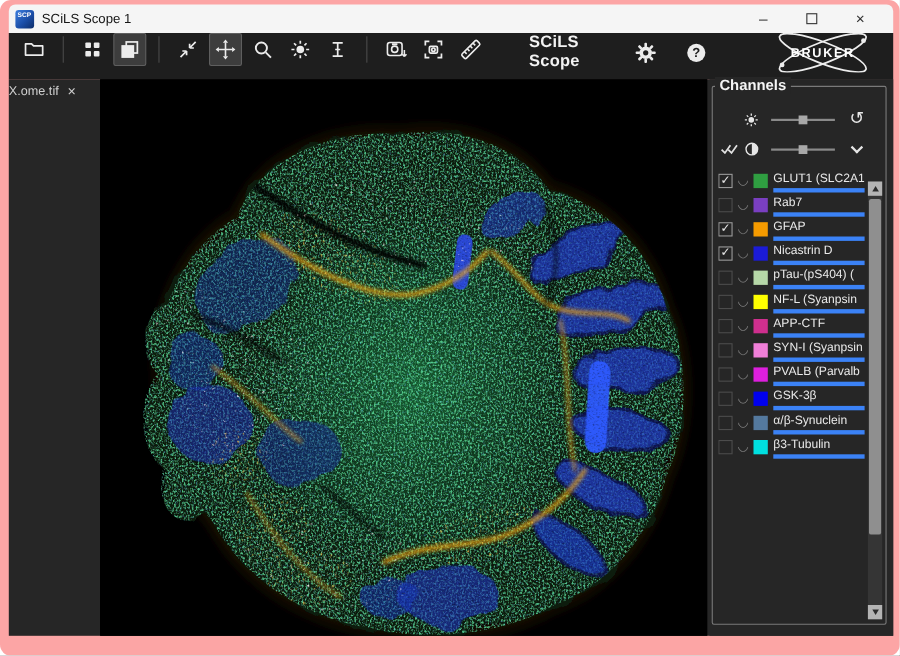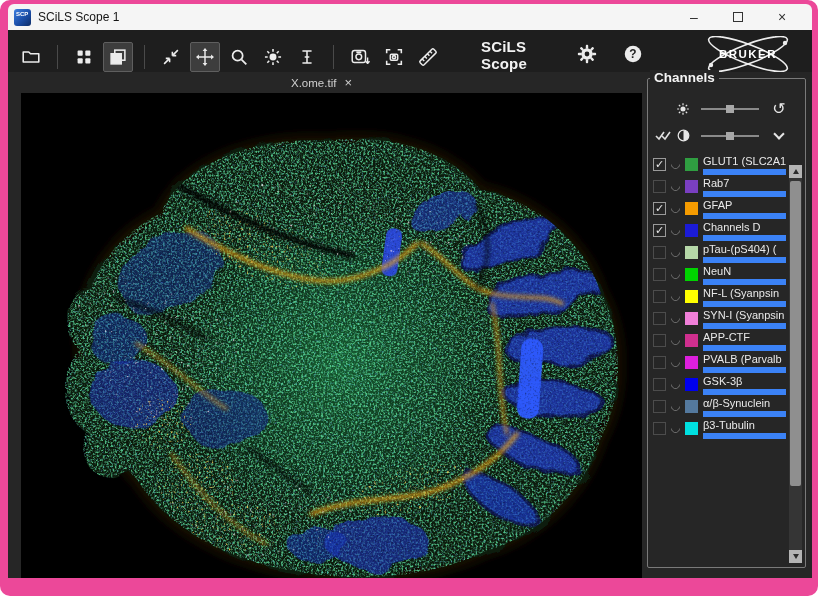--- a/index.html
+++ b/index.html
@@ -1,44 +1,44 @@
 <!DOCTYPE html>
 <html><head>
 <meta charset="utf-8">
 <style>
   html,body{margin:0;padding:0;background:#ffffff;font-family:"Liberation Sans",sans-serif;}
   *{box-sizing:border-box;}
-  .window{position:relative;width:818px;height:596px;background:#ec4899;border-radius:10px;overflow:hidden;
+  .window{position:relative;width:818px;height:596px;background:#fca5a5;border-radius:10px;overflow:hidden;
           padding:4px 6px 18px 8px;}
   
   .titlebar{height:26px;background:#f5f5f5;display:flex;align-items:center;justify-content:space-between;
             border-radius:6px 6px 0 0;}
   .tb-left{display:flex;align-items:center;gap:7px;padding-left:6px;}
   .app-icon{width:17px;height:17px;border-radius:3px;background:linear-gradient(135deg,#3d7fe0 0%,#1b4ea8 55%,#0d2c66 100%);
             color:#fff;font-size:6px;font-weight:bold;display:flex;align-items:flex-start;justify-content:flex-start;
             padding:2px 0 0 2px;letter-spacing:0;}
   .tb-title{font-size:12px;color:#151515;}
   .tb-controls{display:flex;align-items:center;gap:0;padding-right:8px;}
   .wbtn{width:44px;height:24px;display:flex;align-items:center;justify-content:center;background:transparent;border:0;
         color:#333;font-size:14px;cursor:default;}
   .wbtn .maxbox{width:10px;height:10px;border:1.4px solid #333;display:inline-block;}
   
-  .toolbar{height:42px;background:#1e1e1e;display:flex;align-items:flex-end;padding:0 10px 0 8px;}
+  .toolbar{height:42px;background:#1e1e1e;display:flex;align-items:flex-start;padding:0 10px 0 8px;}
   .tgroup{display:flex;align-items:center;gap:4px;}
   .tsep{width:1px;height:24px;background:#4a4a4a;margin:0 7px;}
   .tbtn{width:30px;height:30px;display:flex;align-items:center;justify-content:center;background:transparent;
         border:1px solid transparent;border-radius:2px;padding:0;}
   .tbtn svg{width:22px;height:22px;display:block;}
   .tbtn.active{background:#3d3d3d;border-color:#5f5f5f;}
   .app-label{color:#f2f2f2;font-size:15px;font-weight:bold;margin-left:38px;letter-spacing:.2px;}
   .toolbar-right{margin-left:auto;display:flex;align-items:center;gap:16px;}
   .brand-logo{margin-left:34px;margin-right:4px;}
   
   .content{display:flex;height:506px;background:#262626;}
-  .viewer{flex:1;display:flex;flex-direction:column;min-width:0;align-items:center;}
+  .viewer{flex:1;display:flex;min-width:0;}
   .tabbar{height:21px;display:flex;align-items:center;justify-content:flex-end;padding-right:10px;color:#cfcfcf;
           font-size:11.5px;gap:8px;}
   .tab-close{color:#cfcfcf;font-size:13px;line-height:1;}
   .canvas{flex:1;margin-left:12px;margin-right:2px;background:#000;position:relative;overflow:hidden;}
   .canvas svg{width:100%;height:100%;display:block;}
   
   .panel{width:167px;background:#262626;padding:6px 6px 10px 2px;}
   .groupbox{position:relative;border:1px solid #7a7a7a;border-radius:2px;height:100%;padding:16px 5px 2px 5px;}
   .grouptitle{position:absolute;top:-9px;left:2px;background:#262626;color:#f5f5f5;font-size:13.5px;font-weight:bold;
               padding:0 4px;}
@@ -52,21 +52,21 @@
   .chev{width:8px;height:8px;border-right:2px solid #e6e6e6;border-bottom:2px solid #e6e6e6;transform:rotate(45deg);
         margin-top:-4px;}
   .channel-list{margin-top:4px;overflow:hidden;height:calc(100% - 62px);padding-right:14px;}
   .ch-row{display:flex;align-items:center;height:22px;gap:5px;}
   .ch-check{width:13px;height:13px;border:1px solid #4c4c4c;display:flex;align-items:center;justify-content:center;
             color:#e8e8e8;font-size:11px;line-height:1;flex:0 0 13px;}
   .ch-check.checked{border-color:#9a9a9a;}
   .ch-arc{width:9px;height:9px;border:1.5px solid transparent;border-left-color:#6e6e6e;border-bottom-color:#6e6e6e;
           border-radius:50%;transform:rotate(-45deg);flex:0 0 9px;}
   .ch-swatch{width:13px;height:13px;flex:0 0 13px;}
-  .ch-label{flex:1;color:#e9e9e9;font-size:11px;white-space:nowrap;overflow:hidden;border-bottom:6px solid #3b82f6;
+  .ch-label{flex:1;color:#e9e9e9;font-size:11px;white-space:nowrap;overflow:hidden;border-bottom:4px solid #3b82f6;
             height:100%;display:flex;align-items:center;}
   
   .vscroll{position:absolute;top:86px;bottom:4px;right:3px;width:13px;background:#353535;}
   .vs-btn{position:absolute;left:0;width:13px;height:13px;background:#b4b4b4;display:flex;align-items:center;justify-content:center;}
   .vs-up{top:0;} .vs-down{bottom:0;}
   .tri-up{width:0;height:0;border-left:3.5px solid transparent;border-right:3.5px solid transparent;border-bottom:5px solid #2c2c2c;}
   .tri-down{width:0;height:0;border-left:3.5px solid transparent;border-right:3.5px solid transparent;border-top:5px solid #2c2c2c;}
   .vs-thumb{position:absolute;left:1px;width:11px;top:16px;height:305px;background:#8f8f8f;border-radius:2px;}
   .qmark{font-weight:bold;}
 </style>
@@ -402,51 +402,45 @@
             <div class="ch-row">
               <span class="ch-check checked">✓</span>
               <span class="ch-arc"></span>
               <span class="ch-swatch" style="background: rgb(245, 155, 0);"></span>
               <span class="ch-label">GFAP</span>
             </div>
             <div class="ch-row">
               <span class="ch-check checked">✓</span>
               <span class="ch-arc"></span>
               <span class="ch-swatch" style="background: rgb(27, 27, 214);"></span>
-              <span class="ch-label">Channels D</span>
+              <span class="ch-label">Nicastrin D</span>
             </div>
             <div class="ch-row">
               <span class="ch-check"></span>
               <span class="ch-arc"></span>
               <span class="ch-swatch" style="background: rgb(182, 216, 168);"></span>
               <span class="ch-label">pTau-(pS404) (</span>
             </div>
             <div class="ch-row">
               <span class="ch-check"></span>
               <span class="ch-arc"></span>
-              <span class="ch-swatch" style="background: rgb(0, 212, 0);"></span>
-              <span class="ch-label">NeuN</span>
-            </div>
-            <div class="ch-row">
-              <span class="ch-check"></span>
-              <span class="ch-arc"></span>
               <span class="ch-swatch" style="background: rgb(255, 255, 0);"></span>
               <span class="ch-label">NF-L (Syanpsin</span>
             </div>
             <div class="ch-row">
               <span class="ch-check"></span>
               <span class="ch-arc"></span>
+              <span class="ch-swatch" style="background: rgb(207, 47, 142);"></span>
+              <span class="ch-label">APP-CTF</span>
+            </div>
+            <div class="ch-row">
+              <span class="ch-check"></span>
+              <span class="ch-arc"></span>
               <span class="ch-swatch" style="background: rgb(240, 127, 216);"></span>
               <span class="ch-label">SYN-I (Syanpsin</span>
-            </div>
-            <div class="ch-row">
-              <span class="ch-check"></span>
-              <span class="ch-arc"></span>
-              <span class="ch-swatch" style="background: rgb(207, 47, 142);"></span>
-              <span class="ch-label">APP-CTF</span>
             </div>
             <div class="ch-row">
               <span class="ch-check"></span>
               <span class="ch-arc"></span>
               <span class="ch-swatch" style="background: rgb(221, 31, 221);"></span>
               <span class="ch-label">PVALB (Parvalb</span>
             </div>
             <div class="ch-row">
               <span class="ch-check"></span>
               <span class="ch-arc"></span>

